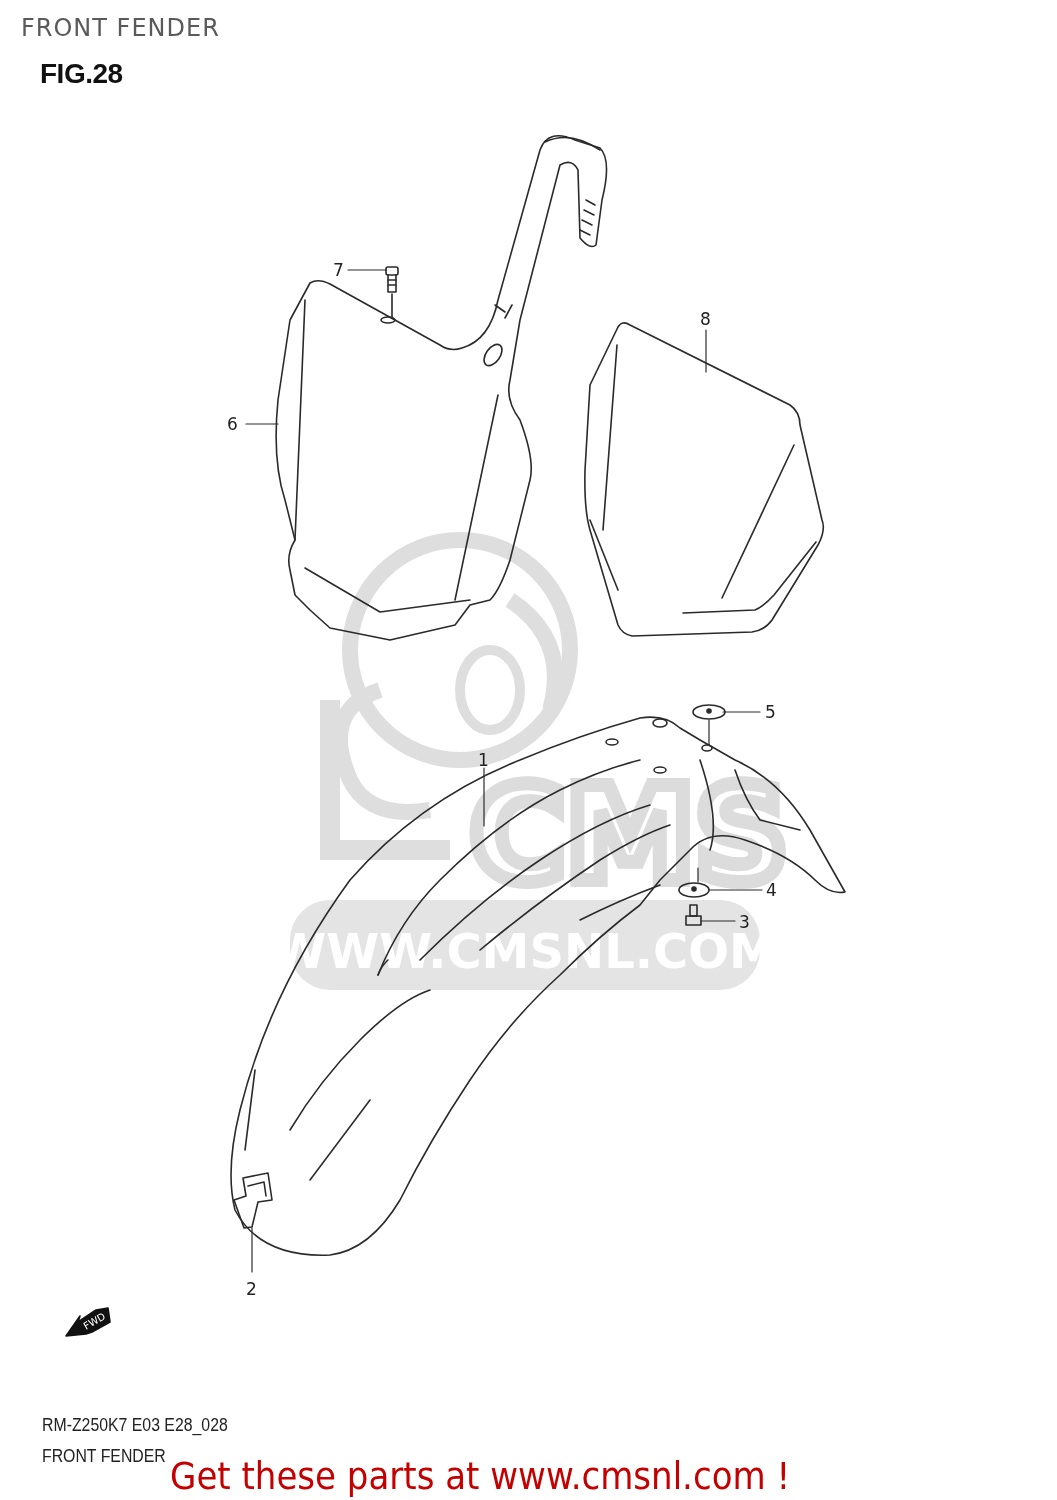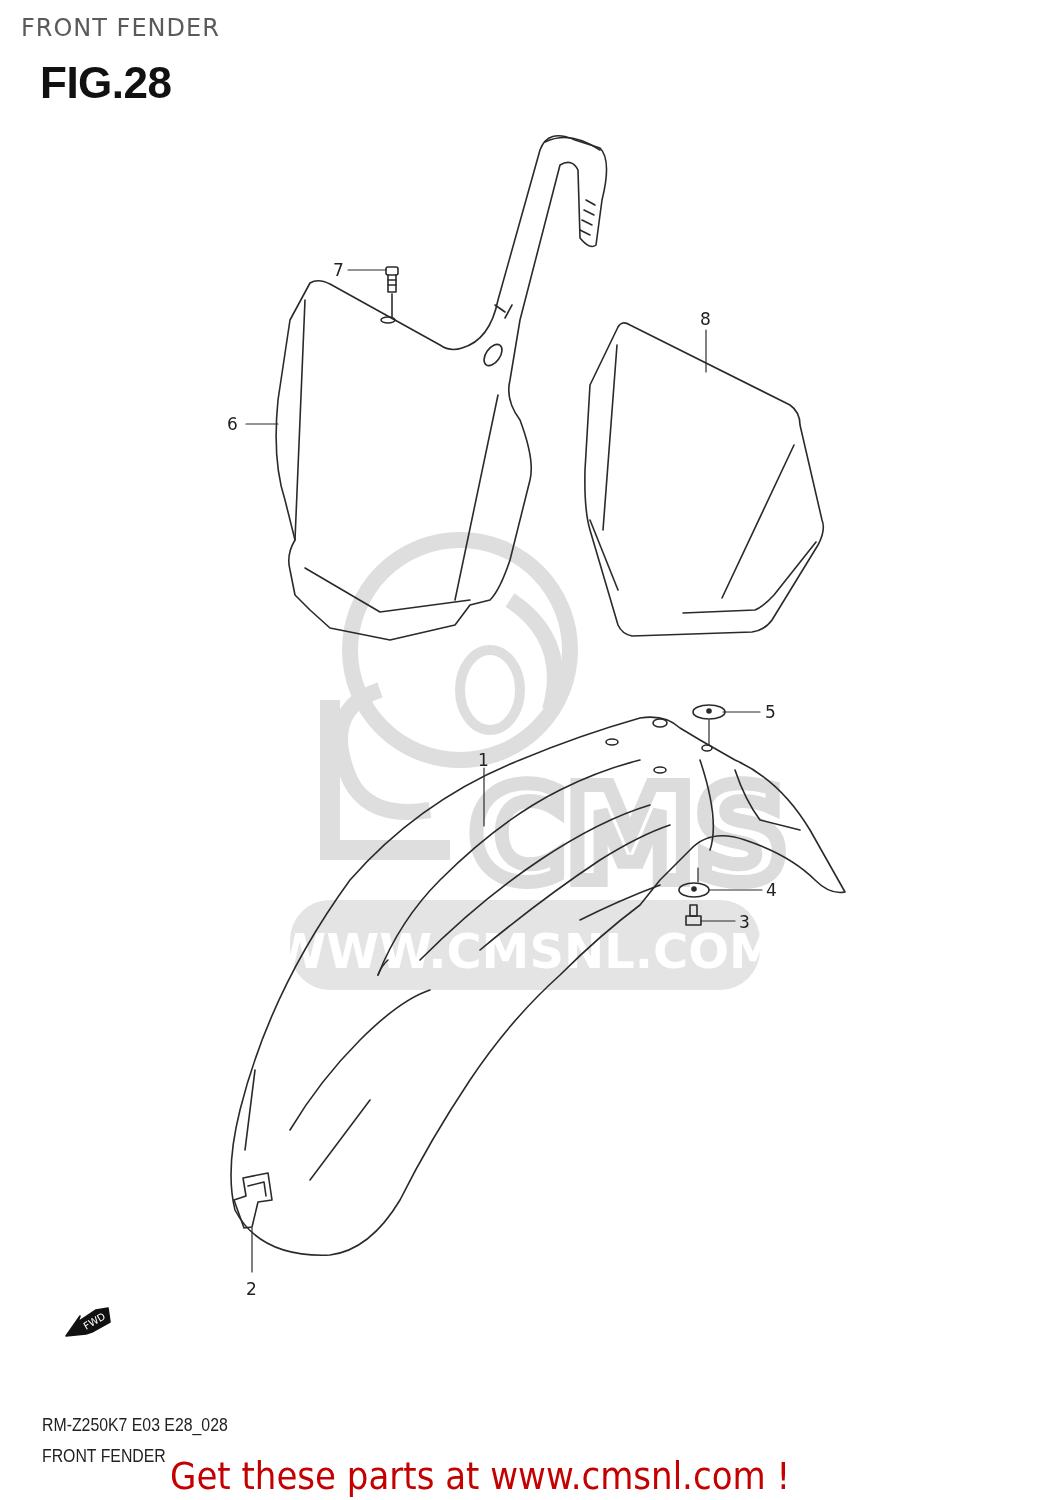--- a/index.html
+++ b/index.html
@@ -1,18 +1,18 @@
 <!DOCTYPE html>
 <html><head>
 <meta charset="utf-8">
 <style>
   html, body { margin:0; padding:0; background:#ffffff; }
   body { width:1057px; height:1500px; position:relative; overflow:hidden; font-family:"Liberation Sans", sans-serif; }
   .page-title { position:absolute; left:21px; top:14px; font-size:24px; color:#5a5a5a; letter-spacing:1px; font-family:"DejaVu Sans", sans-serif; }
-  .fig-label { position:absolute; left:40px; top:58px; font-size:44px; font-weight:bold; color:#111; font-family:"Liberation Sans", sans-serif; letter-spacing:-0.5px; }
+  .fig-label { position:absolute; left:40px; top:58px; font-size:28px; font-weight:bold; color:#111; font-family:"Liberation Sans", sans-serif; letter-spacing:-0.5px; }
   svg.diagram { position:absolute; left:0; top:0; }
   .callout-num { font-family:"DejaVu Sans", sans-serif; font-size:17px; fill:#222; }
   .footer-code { position:absolute; left:42px; top:1415px; font-size:18px; color:#222; font-family:"Liberation Sans", sans-serif; transform:scaleX(0.88); transform-origin:left; }
   .footer-title { position:absolute; left:42px; top:1446px; font-size:18px; color:#222; font-family:"Liberation Sans", sans-serif; transform:scaleX(0.88); transform-origin:left; }
   .promo { position:absolute; left:170px; top:1455px; font-size:37px; color:#c40000; font-family:"DejaVu Sans", sans-serif; transform:scaleX(0.92); transform-origin:left; white-space:nowrap; }
 </style>
 </head>
 <body>
 
 <div class="page-title">FRONT FENDER</div>

